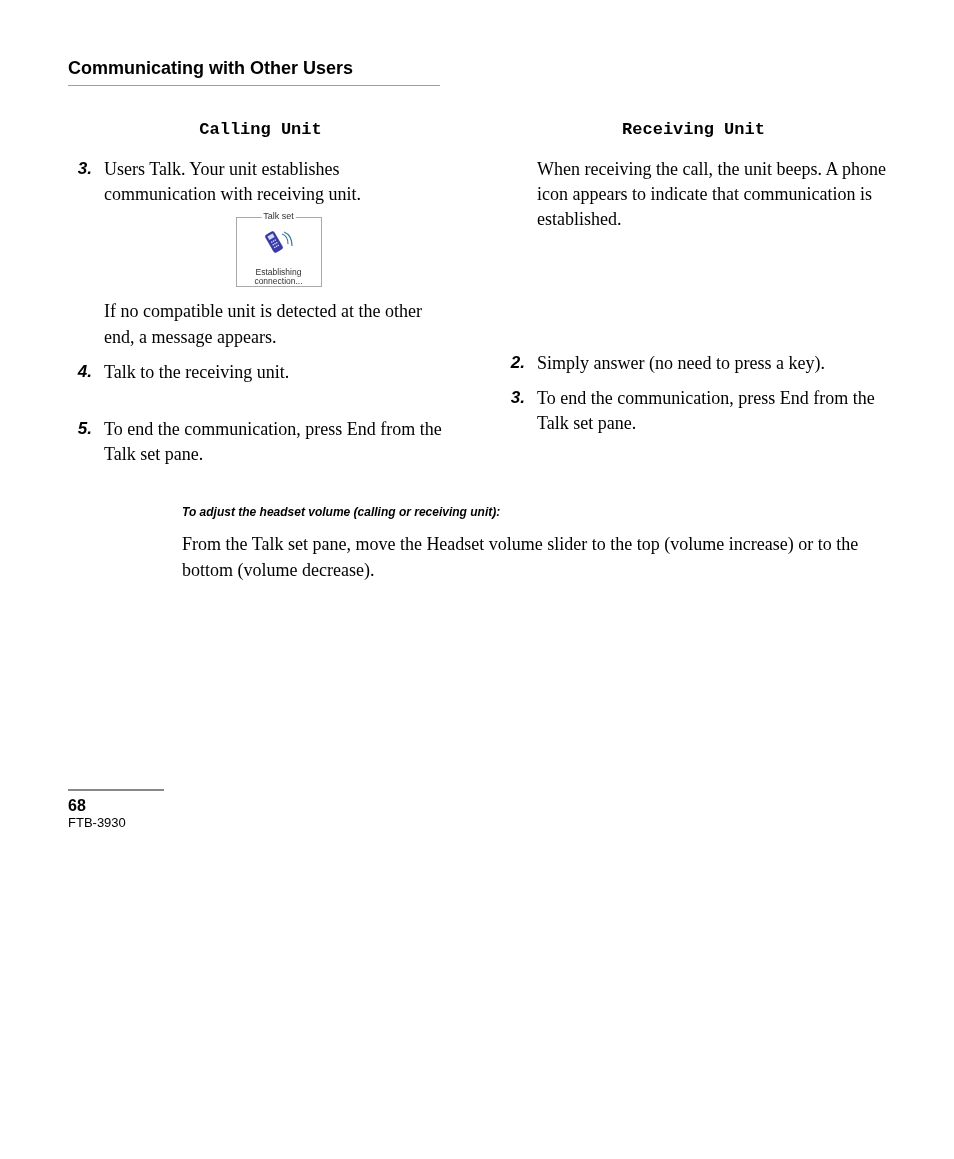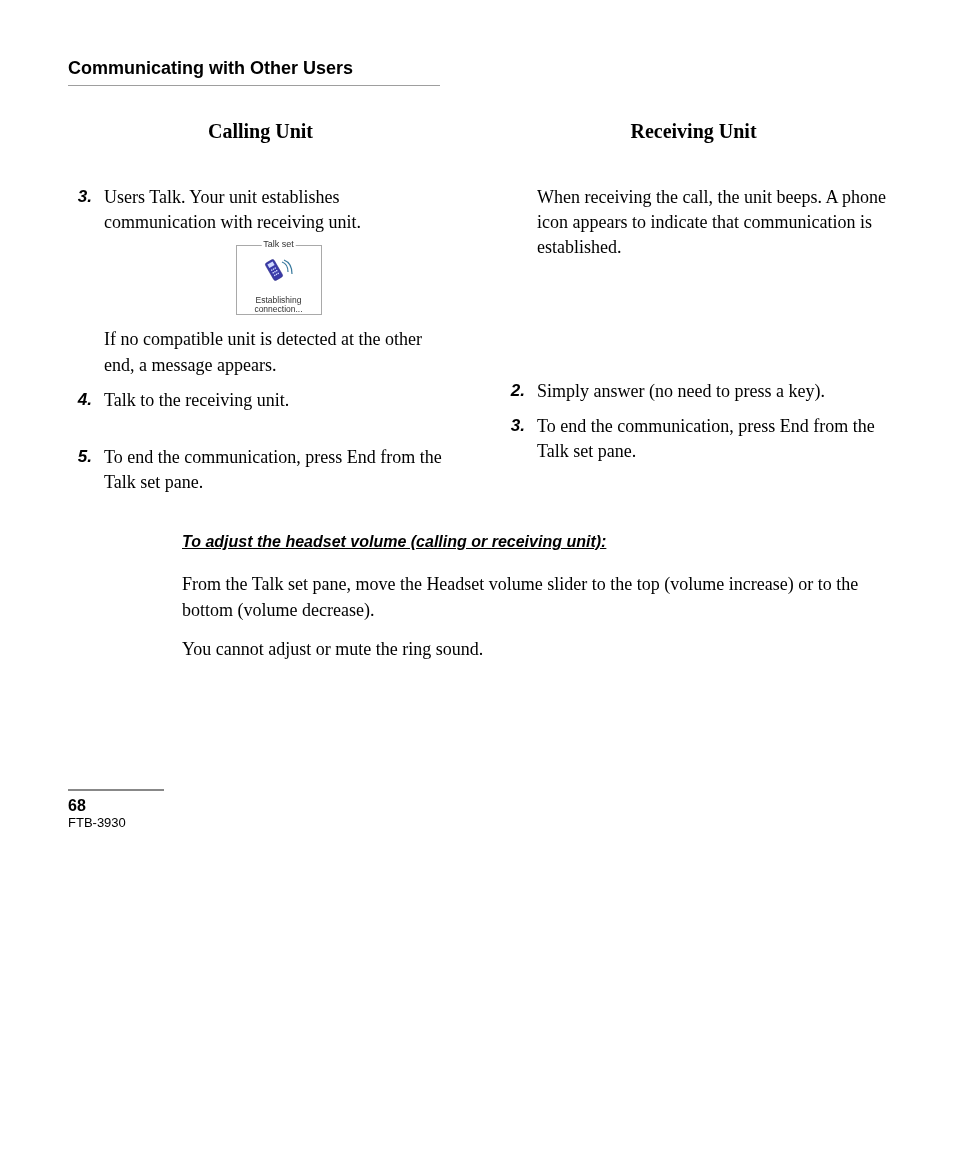--- a/index.html
+++ b/index.html
@@ -35,25 +35,25 @@
   }
   .two-col {
     display: flex;
     gap: 48px;
     margin-bottom: 28px;
   }
   .col {
     flex: 1;
   }
   .col-head {
-    font-family: Liberation Serif, serif;
-    font-weight: 700;
-    font-size: 20px;
+    font-family: Liberation Mono, monospace;
+    font-weight: 700;
+    font-size: 17px;
     text-align: center;
-    margin-bottom: 42px;
+    margin-bottom: 18px;
   }
   .item {
     display: flex;
     margin-bottom: 10px;
     font-size: 18px;
     line-height: 1.4;
   }
   .num {
     width: 36px;
     flex-shrink: 0;
@@ -105,24 +105,23 @@
   .indent-block {
     padding-left: 114px;
     font-size: 18px;
     line-height: 1.45;
     margin-bottom: 12px;
   }
   .subhead {
     font-family: Verdana, Arial, sans-serif;
     font-weight: 700;
     font-style: italic;
-    font-size: 16px;
+    font-size: 12px;
     padding-left: 114px;
-    margin-bottom: 20px;
-    text-decoration: underline;
+    margin-bottom: 12px;
   }
   .footer {
     position: absolute;
     left: 68px;
     right: 68px;
     bottom: 74px;
   }
   .footer-hr {
     border: none;
     border-top: 2px solid #888;
@@ -232,21 +231,20 @@
           <span>To end the communication, press </span><span class="b">End</span><span> from the </span><span class="b">Talk set</span><span> pane.</span>
         </div>
       </div>
     </div>
   </div>
 
   <div class="subhead">To adjust the headset volume (calling or receiving unit):</div>
   <div class="indent-block">
     <span>From the </span><span class="b">Talk set</span><span> pane, move the </span><span class="b">Headset volume</span><span> slider to the top (volume increase) or to the bottom (volume decrease).</span>
   </div>
-  <div class="indent-block">You cannot adjust or mute the ring sound.</div>
 
   <div class="footer">
     <hr class="footer-hr">
     <div class="footer-row">
       <span class="page-num">68</span>
       <span class="doc-id">FTB-3930</span>
     </div>
   </div>
 
 </div>

